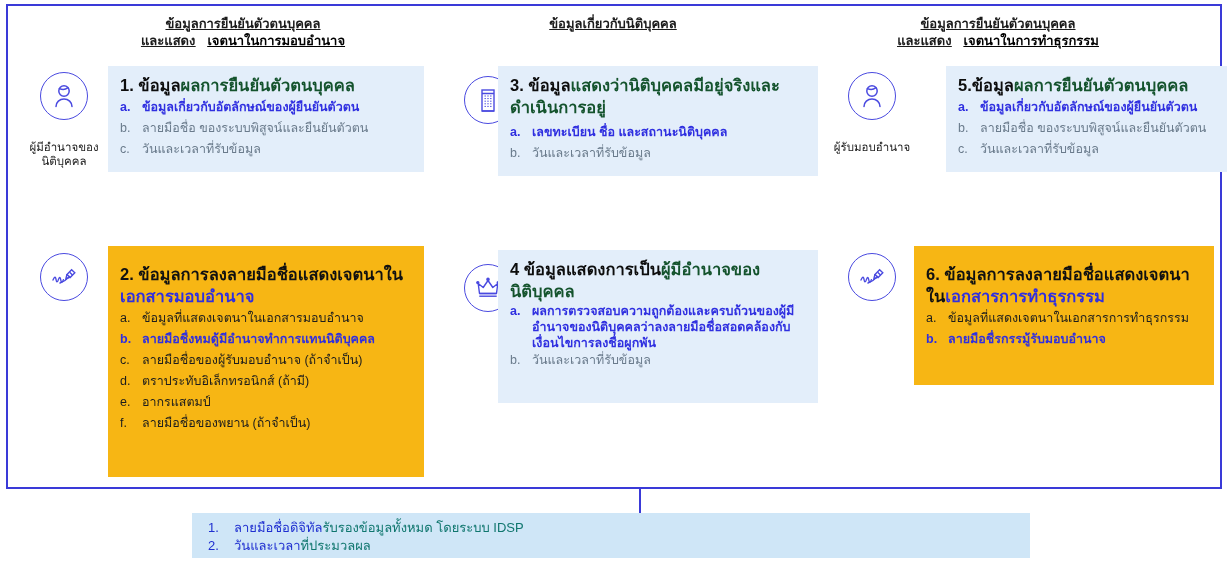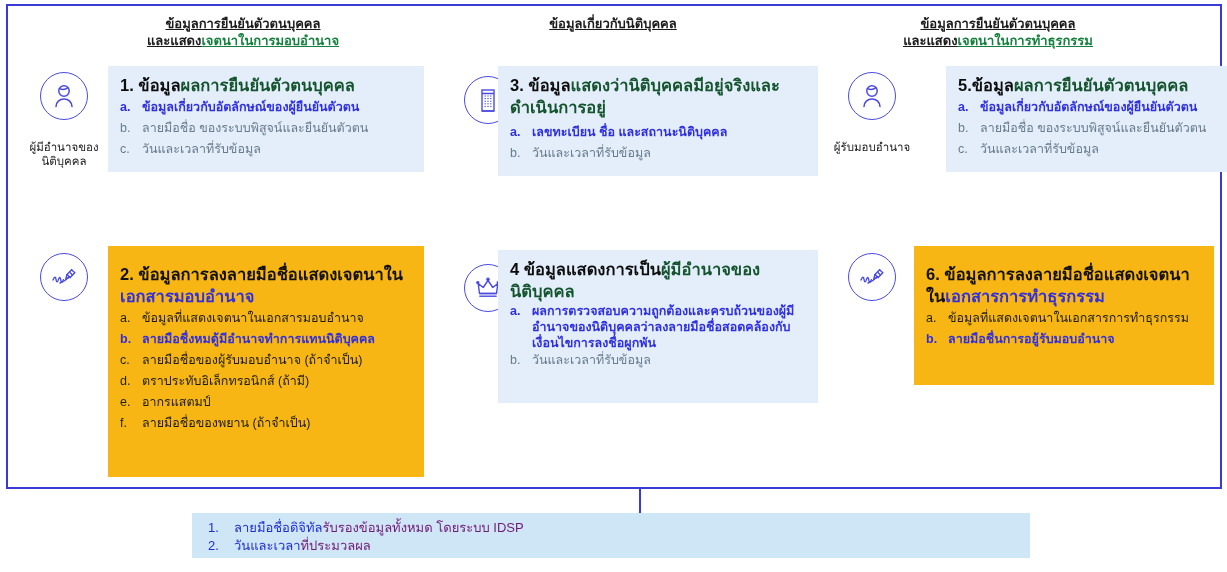--- a/index.html
+++ b/index.html
@@ -26,21 +26,21 @@
   }
   .col-header {
     position: absolute;
     text-align: center;
     font-size: 13px;
     font-weight: bold;
     line-height: 17px;
     color: #1b1b1b;
   }
   .col-header span { text-decoration: underline; }
-  .hdr-blue { color: #15803d; }
+  .hdr-blue { color: #000000; padding-left: 12px; }
   .h1 { left: 60px;  top: 9px; width: 350px; }
   .h2 { left: 430px; top: 9px; width: 350px; }
   .h3 { left: 790px; top: 9px; width: 400px; }
 
   
   .actor {
     position: absolute;
     width: 96px;
     text-align: center;
   }
@@ -140,21 +140,21 @@
   ol.footer-items { list-style: none; }
   ol.footer-items li {
     position: relative;
     font-size: 13px; line-height: 18px;
     padding-left: 28px;
     color: #1f2fd0;
   }
   ol.footer-items li .mk {
     position: absolute; left: 2px; top: 0; color: #1f2fd0;
   }
-  ol.footer-items li .dark { color: #701a75; }
+  ol.footer-items li .dark { color: #0f766e; }
 </style>
 </head>
 <body>
 
 <div id="root">
 
   <div class="main-frame">
 
     <div class="headers">
       <div class="col-header h1">
@@ -293,21 +293,21 @@
         <li class="strong"><span class="mk">a.</span><span>ข้อมูลเกี่ยวกับอัตลักษณ์ของผู้ยืนยันตัวตน</span></li>
         <li><span class="mk">b.</span><span>ลายมือชื่อ ของระบบพิสูจน์และยืนยันตัวตน</span></li>
         <li><span class="mk">c.</span><span>วันและเวลาที่รับข้อมูล</span></li>
       </ol>
     </div>
 
     <div class="card yellow card-6">
       <div class="card-title"><span>6.</span><span> ข้อมูลการลงลายมือชื่อแสดงเจตนาใน</span><span class="hl">เอกสารการทำธุรกรรม</span></div>
       <ol class="items">
         <li><span class="mk">a.</span><span>ข้อมูลที่แสดงเจตนาในเอกสารการทำธุรกรรม</span></li>
-        <li class="strong"><span class="mk">b.</span><span>ลายมือชื่นการอยู้รับมอบอำนาจ</span></li>
+        <li class="strong"><span class="mk">b.</span><span>ลายมือชื่รกรรมู้รับมอบอำนาจ</span></li>
       </ol>
     </div>
 
   </div>
 
   <div class="arrow"></div>
 
   <div class="footer-box">
     <ol class="footer-items">
       <li><span class="mk">1.</span><span>ลายมือชื่อดิจิทัล</span><span class="dark">รับรองข้อมูลทั้งหมด โดยระบบ IDSP</span></li>

